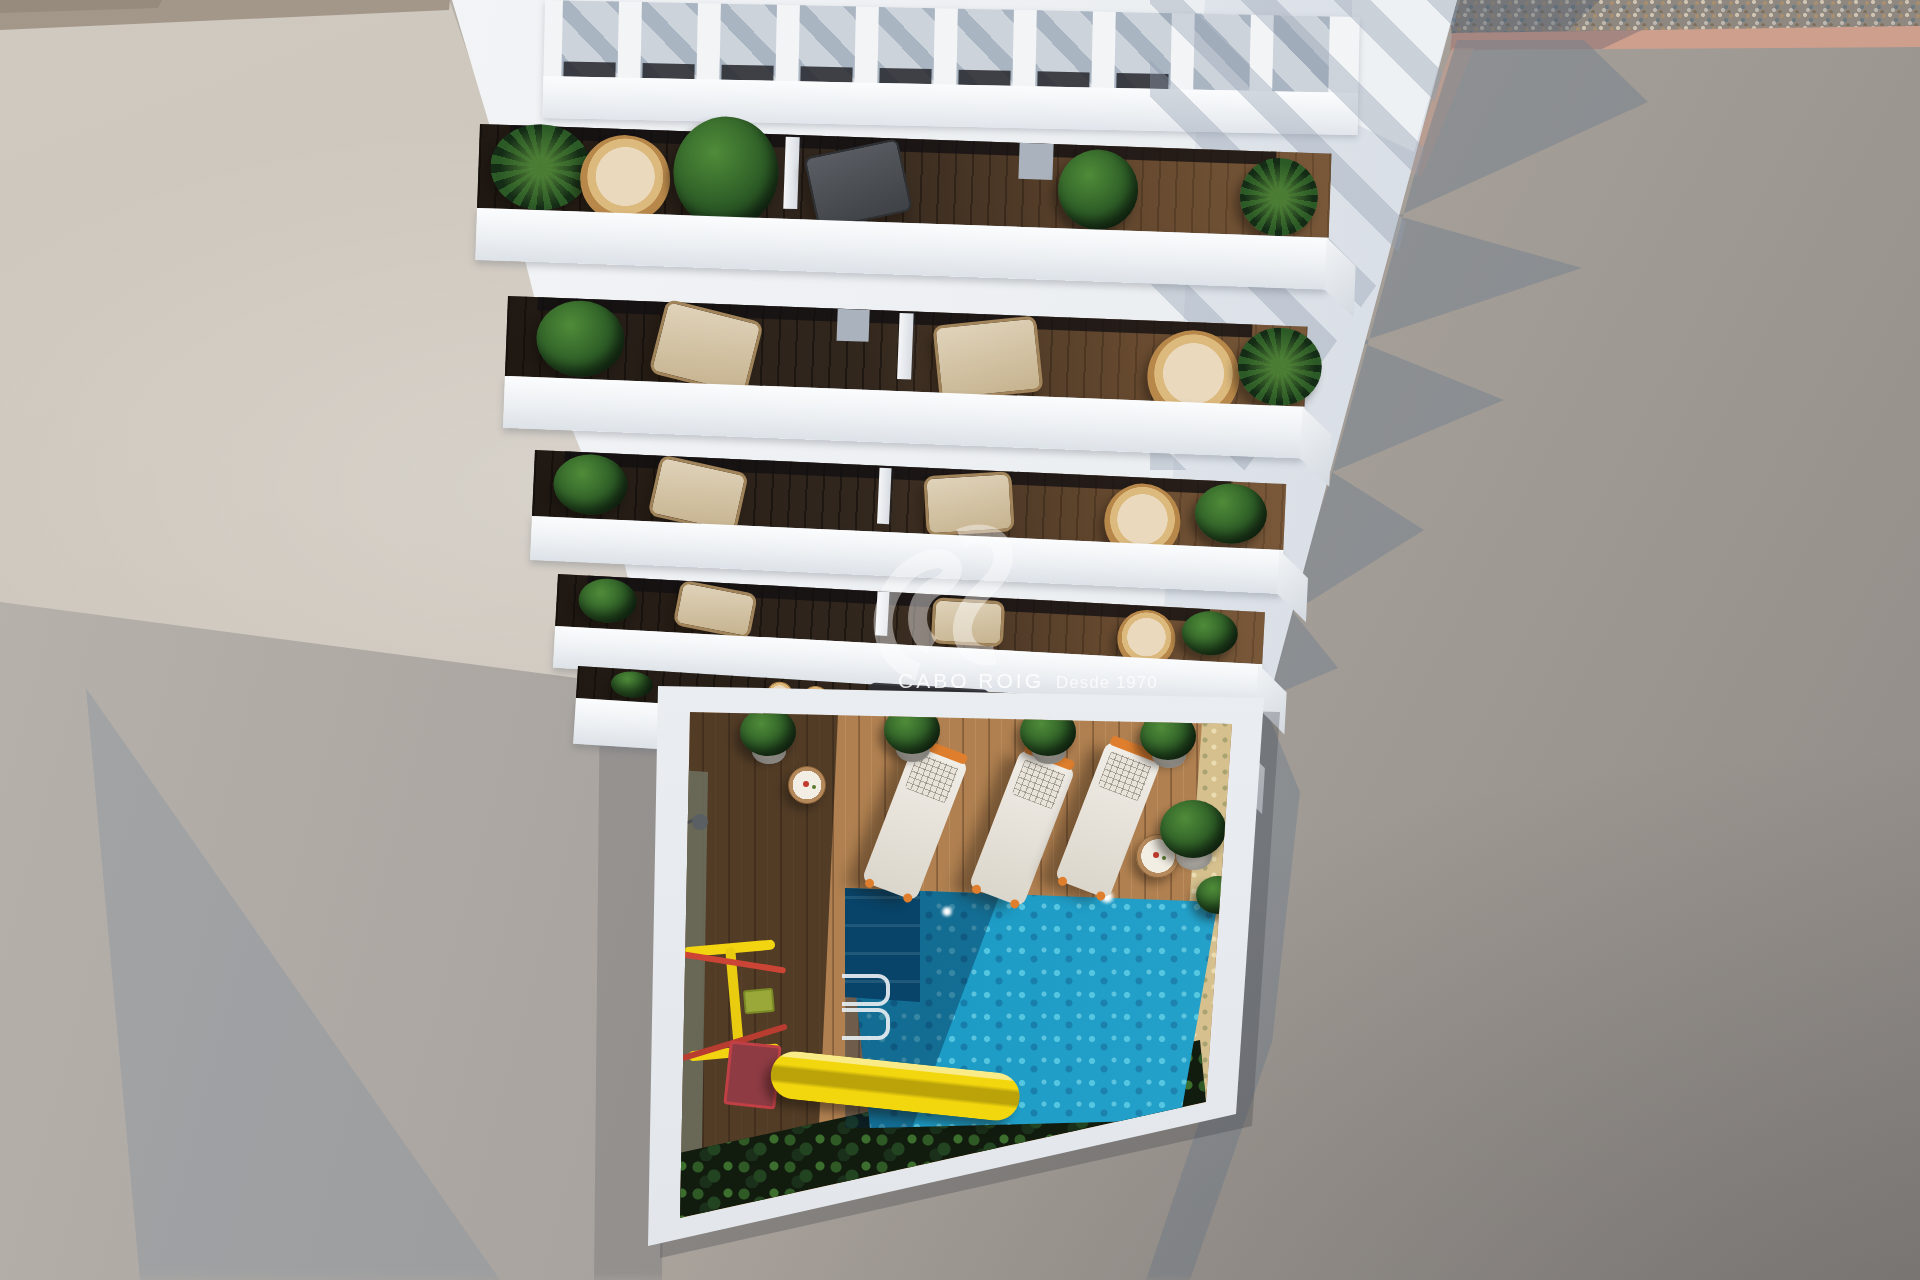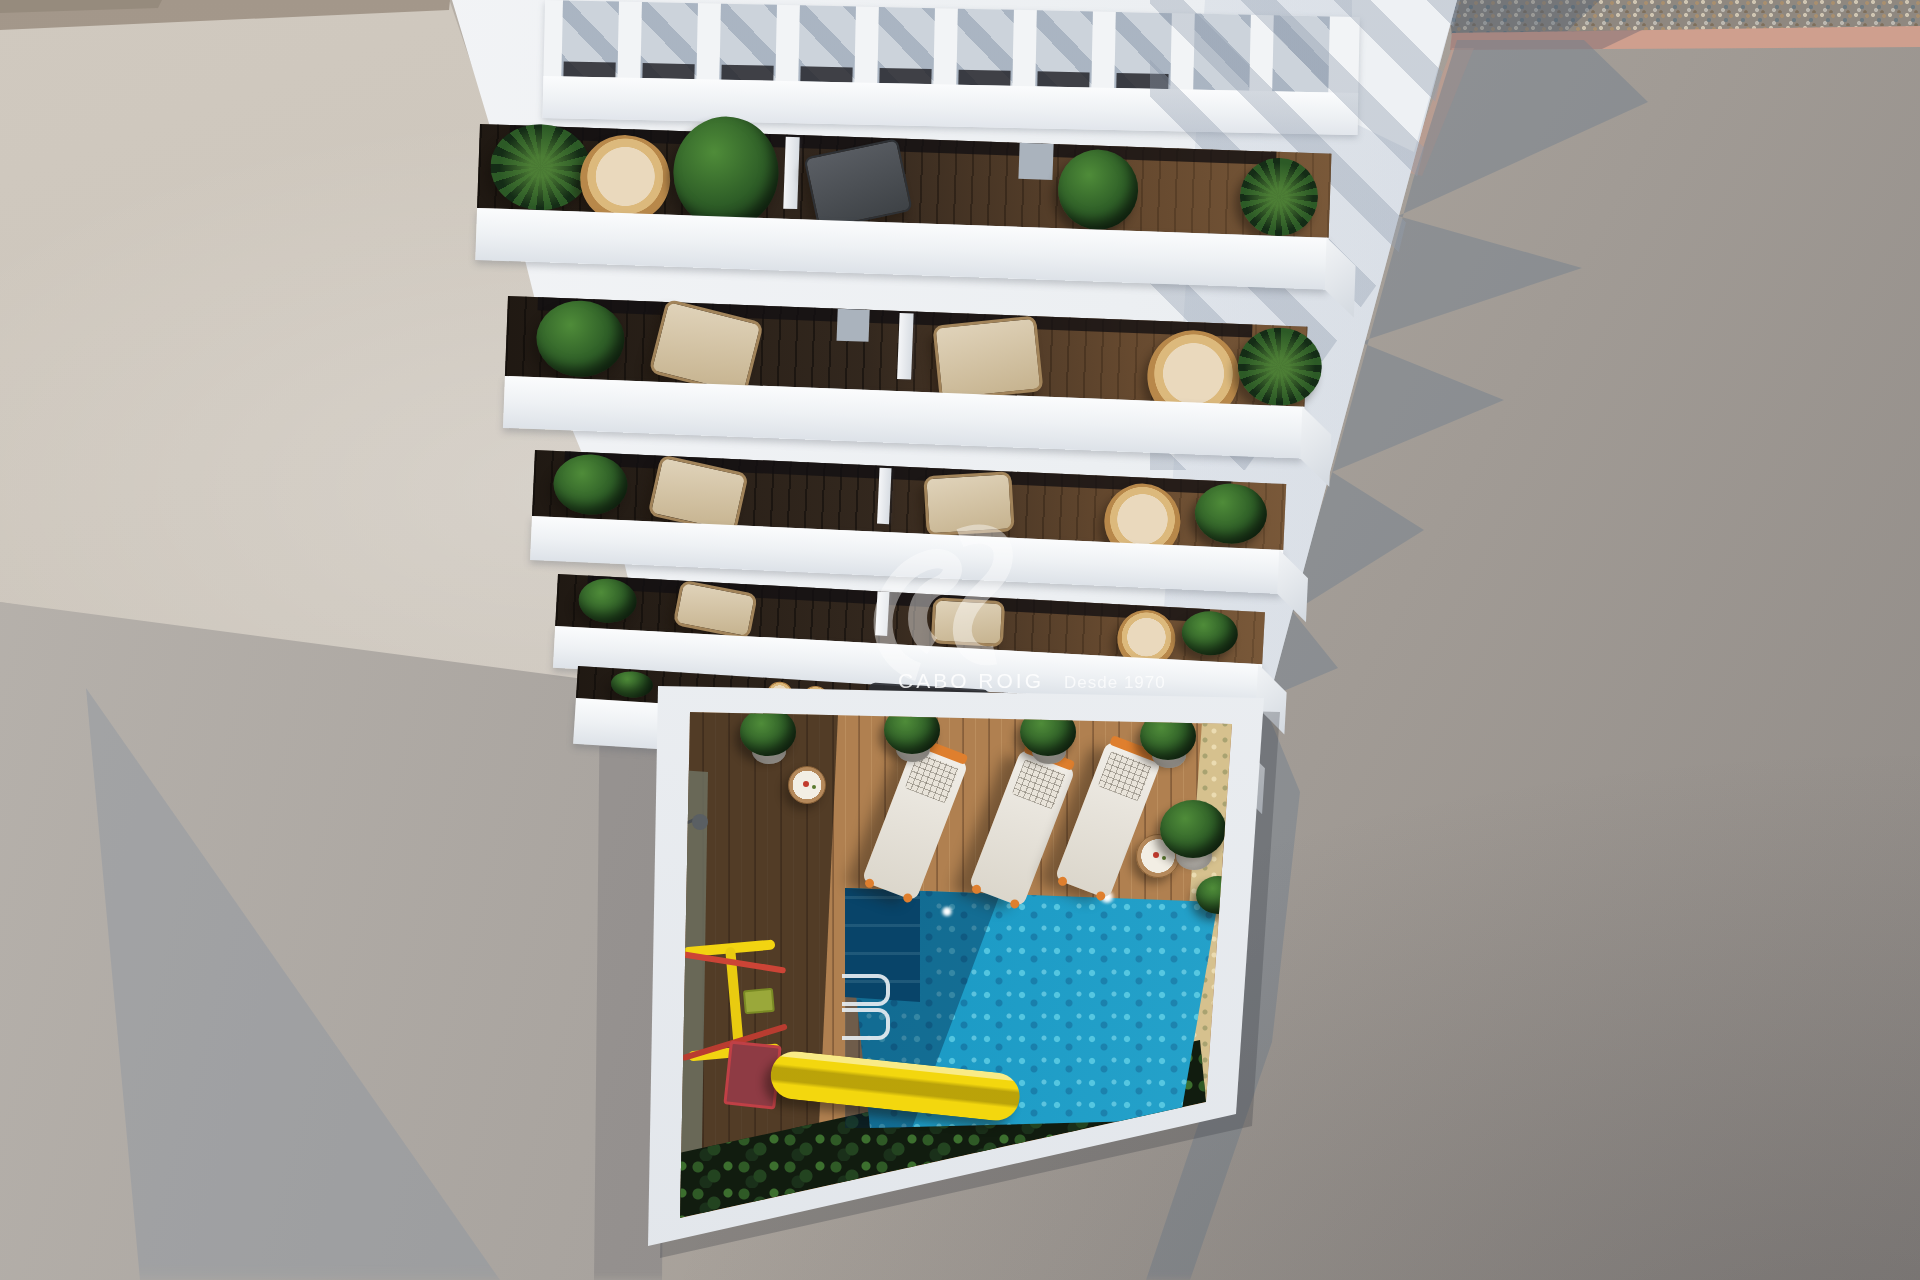--- a/index.html
+++ b/index.html
@@ -176,21 +176,21 @@
   .swing .rail-r{position:absolute;left:-12px;top:96px;width:110px;height:6px;background:#b93c30;transform:rotate(-12deg);border-radius:3px;}
   .swing .seat{position:absolute;left:56px;top:48px;width:26px;height:20px;background:#9aa83a;border:2px solid #7a8a24;border-radius:3px;}
   .slide{position:absolute;left:726px;top:1050px;width:300px;height:74px;transform:rotate(6deg);}
   .slide .box{position:absolute;left:0;top:6px;width:46px;height:58px;background:#8e3b44;border:3px solid #c04046;border-radius:4px;}
   .slide .tube{position:absolute;left:44px;top:10px;width:250px;height:48px;background:#f3d70e;border-radius:26px;
     background-image:linear-gradient(180deg,rgba(255,255,255,.5) 0 6px,transparent 7px 14px,rgba(140,120,5,.55) 18px 30px,transparent 34px);
     box-shadow:-6px 8px 9px rgba(20,15,8,.4);}
 
   
   .wm-logo{position:absolute;left:852px;top:520px;width:190px;height:168px;opacity:.42;}
-  .wm-text{position:absolute;left:898px;top:669px;display:flex;align-items:baseline;gap:20px;white-space:nowrap;}
+  .wm-text{position:absolute;left:898px;top:669px;display:flex;align-items:baseline;gap:12px;white-space:nowrap;}
   .wm-brand{font-size:21px;letter-spacing:3px;color:rgba(255,255,255,.85);font-weight:400;}
   .wm-tag{font-size:17px;letter-spacing:1px;color:rgba(255,255,255,.72);}
 </style>
 </head>
 <body>
 
 <div class="stage">
 
   <div class="ply gravel"></div>
   <div class="ply gravel-shadow"></div>

